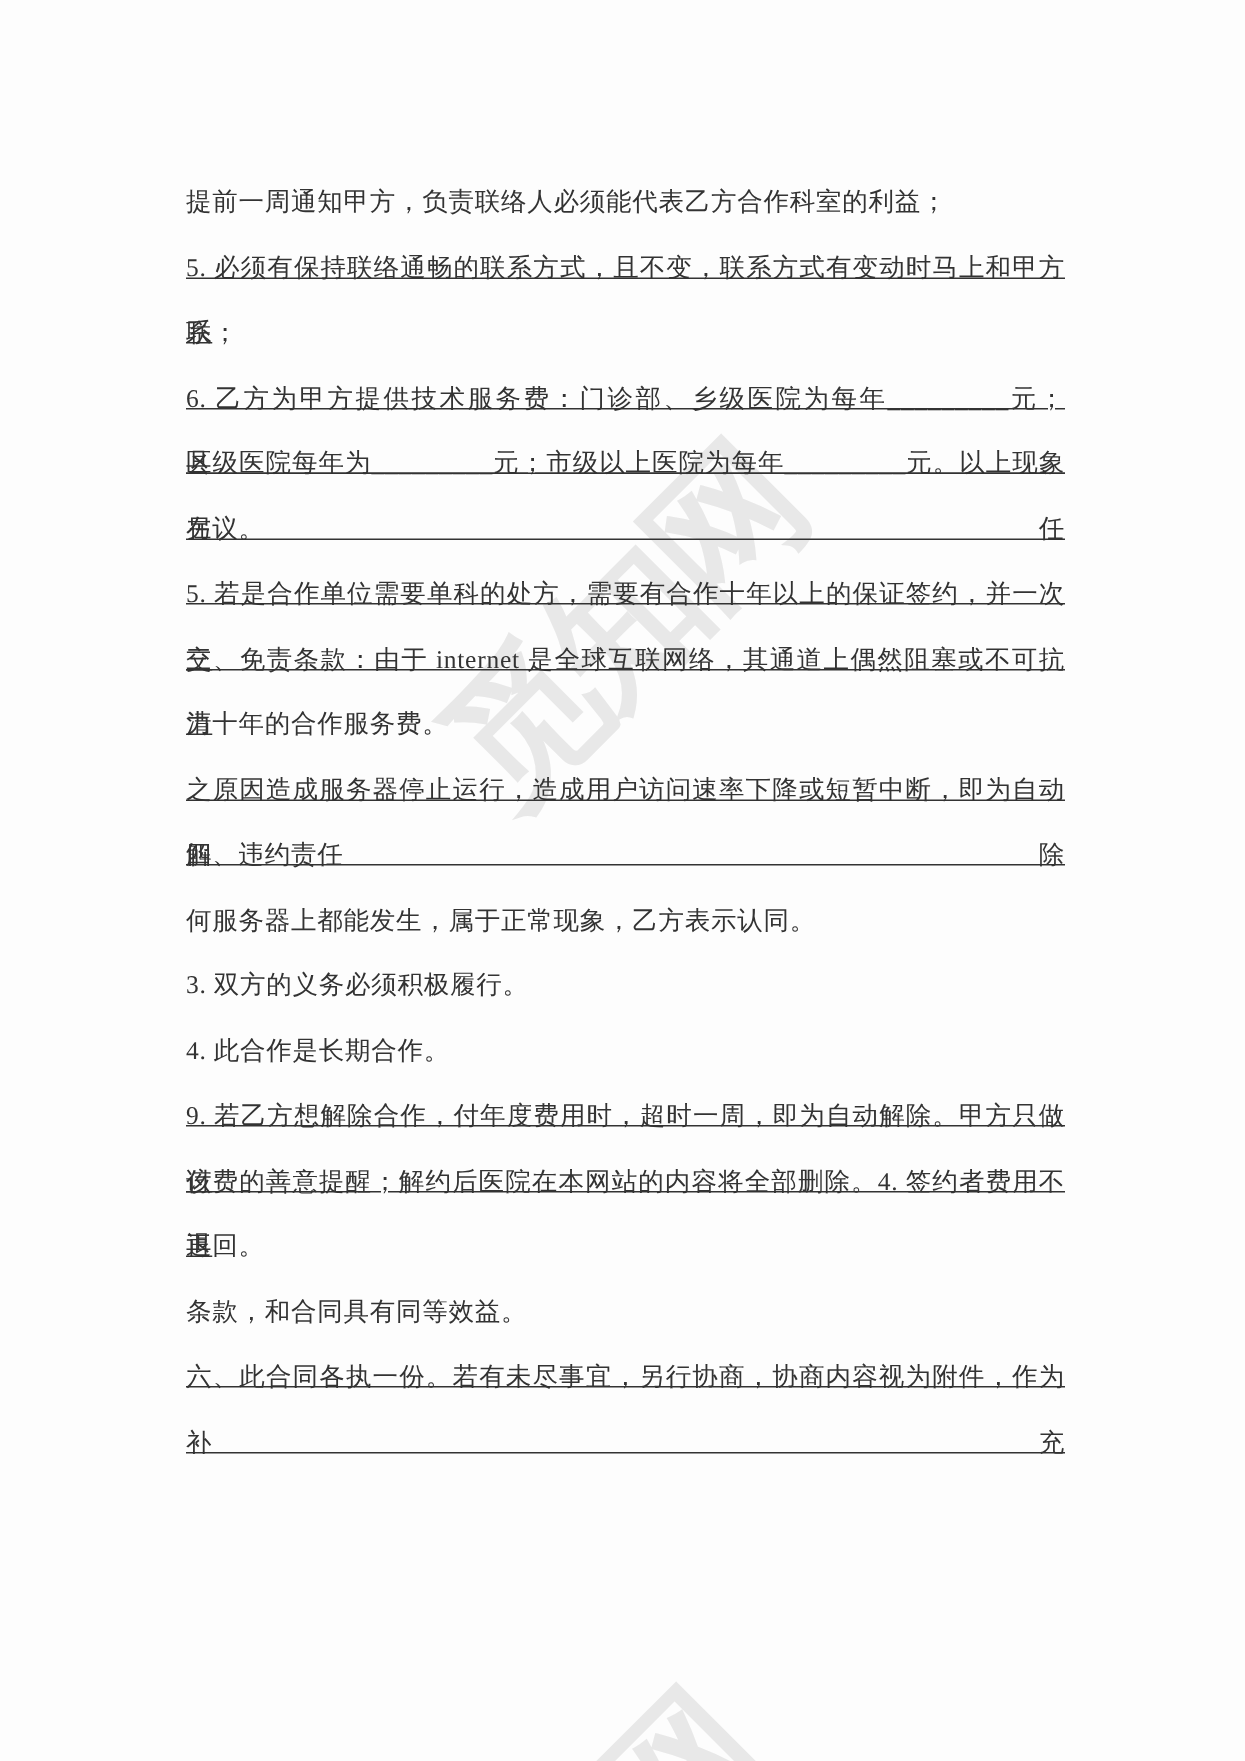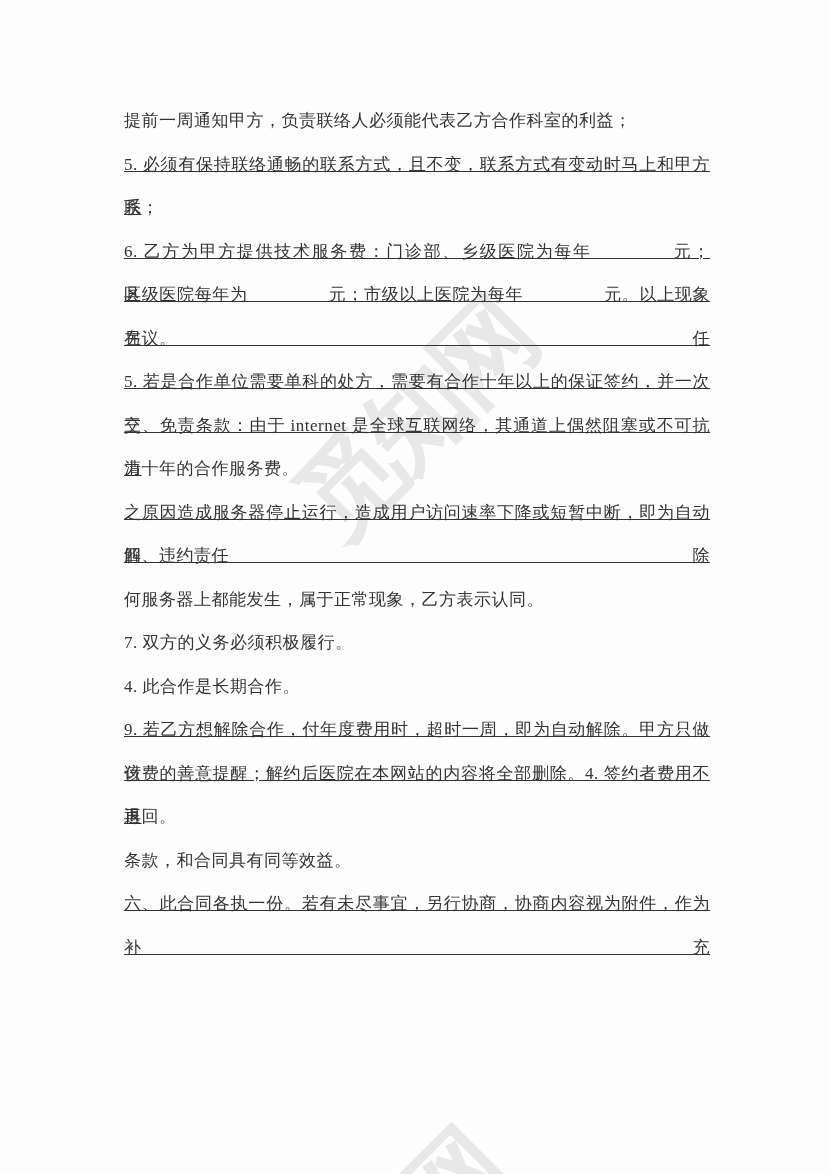--- a/index.html
+++ b/index.html
@@ -37,21 +37,21 @@
     top: 368px;
   }
   .watermark.wm-bottom {
     left: 244px;
     top: 1200px;
   }
   .doc-body {
     position: absolute;
     z-index: 1;
     left: 124px;
-    top: 99px;
+    top: 113px;
     width: 586px;
     font-size: 17px;
     line-height: 43.5px;
     color: #333333;
     letter-spacing: 0.5px;
   }
   .doc-line {
     height: 43.5px;
     text-align: left;
     white-space: nowrap;
@@ -78,21 +78,21 @@
     <div class="doc-line">系；</div>
     <div class="doc-line j">6.  乙方为甲方提供技术服务费：门诊部、乡级医院为每年_________元；县、</div>
     <div class="doc-line j">区级医院每年为_________元；市级以上医院为每年_________元。以上现象在任</div>
     <div class="doc-line">另议。</div>
     <div class="doc-line j">5.  若是合作单位需要单科的处方，需要有合作十年以上的保证签约，并一次交</div>
     <div class="doc-line j">三、免责条款：由于 internet 是全球互联网络，其通道上偶然阻塞或不可抗力</div>
     <div class="doc-line">清十年的合作服务费。</div>
     <div class="doc-line j">之原因造成服务器停止运行，造成用户访问速率下降或短暂中断，即为自动解除</div>
     <div class="doc-line">四、违约责任</div>
     <div class="doc-line">何服务器上都能发生，属于正常现象，乙方表示认同。</div>
-    <div class="doc-line">7.  双方的义务必须积极履行。</div>
+    <div class="doc-line">3.  双方的义务必须积极履行。</div>
     <div class="doc-line">4.  此合作是长期合作。</div>
     <div class="doc-line j">9.  若乙方想解除合作，付年度费用时，超时一周，即为自动解除。甲方只做该</div>
     <div class="doc-line j">付费的善意提醒；解约后医院在本网站的内容将全部删除。4.  签约者费用不再</div>
     <div class="doc-line">退回。</div>
     <div class="doc-line">条款，和合同具有同等效益。</div>
     <div class="doc-line j">六、此合同各执一份。若有未尽事宜，另行协商，协商内容视为附件，作为补充</div>
   </div>
 
 </div>
 

